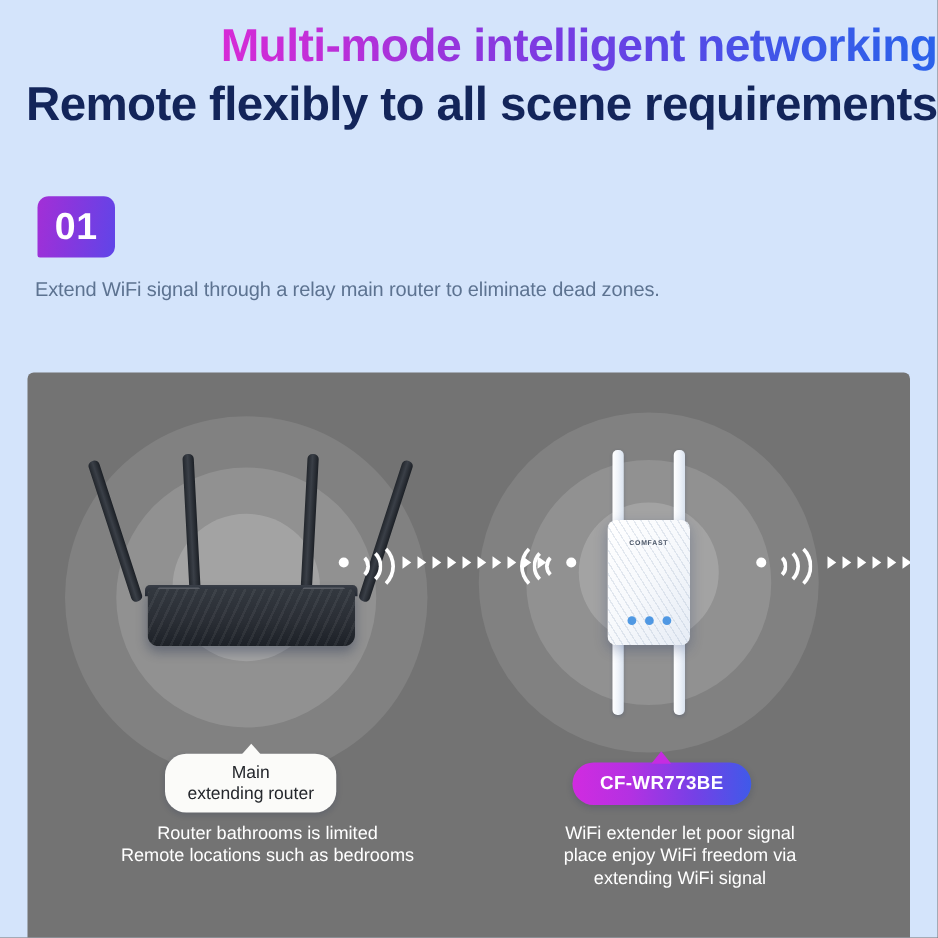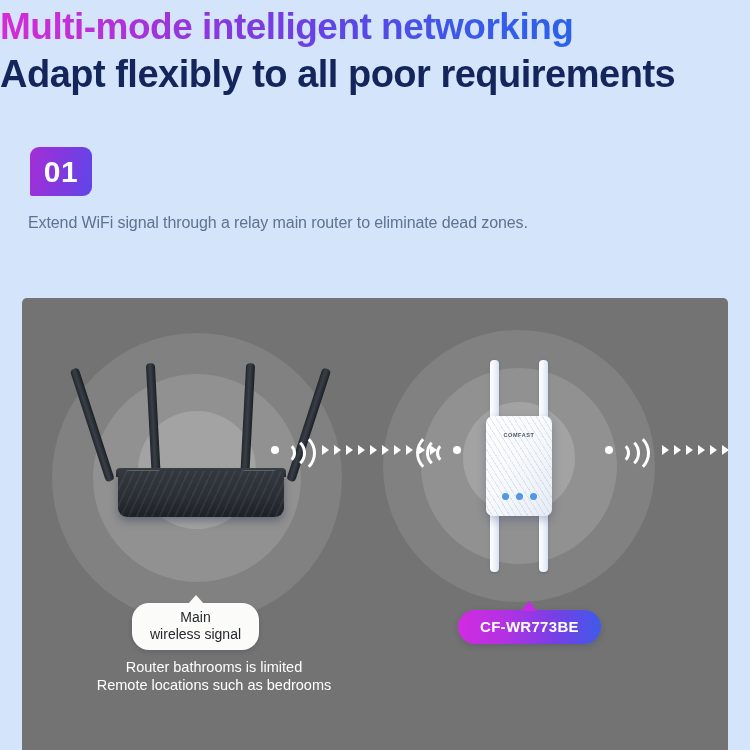--- a/index.html
+++ b/index.html
@@ -10,22 +10,22 @@
     width: 750px;
     height: 750px;
     background: #d4e4fb;
     font-family: "Liberation Sans", sans-serif;
     overflow: hidden;
     position: relative;
   }
 
   
   .headline-block {
-    padding-top: 4px;
-    text-align: left;
+    padding-top: 14px;
+    text-align: right;
   }
   .headline-gradient {
     font-size: 37px;
     font-weight: bold;
     letter-spacing: -0.5px;
     line-height: 46px;
     background: linear-gradient(90deg,
         #d62bd6 0%, #c02fd8 14%, #9b35dc 30%,
         #7a3be2 46%, #5a47e6 62%, #3d58e8 80%, #2b62ea 100%);
     -webkit-background-clip: text;
@@ -348,21 +348,21 @@
   }
   .cap-left  { left: 42px;  top: 360px; }
   .cap-right { left: 372px; top: 360px; }
   .caption .cl { display: block; white-space: nowrap; }
 </style>
 </head>
 <body>
 
 <div class="headline-block">
   <div class="headline-gradient">Multi-mode intelligent networking</div>
-  <div class="headline-dark">Adapt flexibly to all poor requirements</div>
+  <div class="headline-dark">Remote flexibly to all scene requirements</div>
 </div>
 
 <div class="section-head">
   <div class="badge-01">01</div>
 </div>
 <div class="section-sub">Extend WiFi signal through a relay main router to eliminate dead zones.</div>
 
 <div class="panel">
   <div class="scene">
 
@@ -438,25 +438,30 @@
       <span></span>
         <span></span>
         <span></span>
         <span></span>
         <span></span>
       <span></span>
     </div>
 
     <div class="label-white">
       <span>Main</span><br>
-      <span>wireless signal</span>
+      <span>extending router</span>
     </div>
 
     <div class="label-grad">CF-WR773BE</div>
 
     <div class="caption cap-left">
       <span class="cl">Router bathrooms is limited</span>
       <span class="cl">Remote locations such as bedrooms</span>
     </div>
 
+    <div class="caption cap-right">
+      <span class="cl">WiFi extender let poor signal</span>
+      <span class="cl">place enjoy WiFi freedom via</span>
+      <span class="cl">extending WiFi signal</span>
+    </div>
 
   </div>
 </div>
 
 </body></html>

